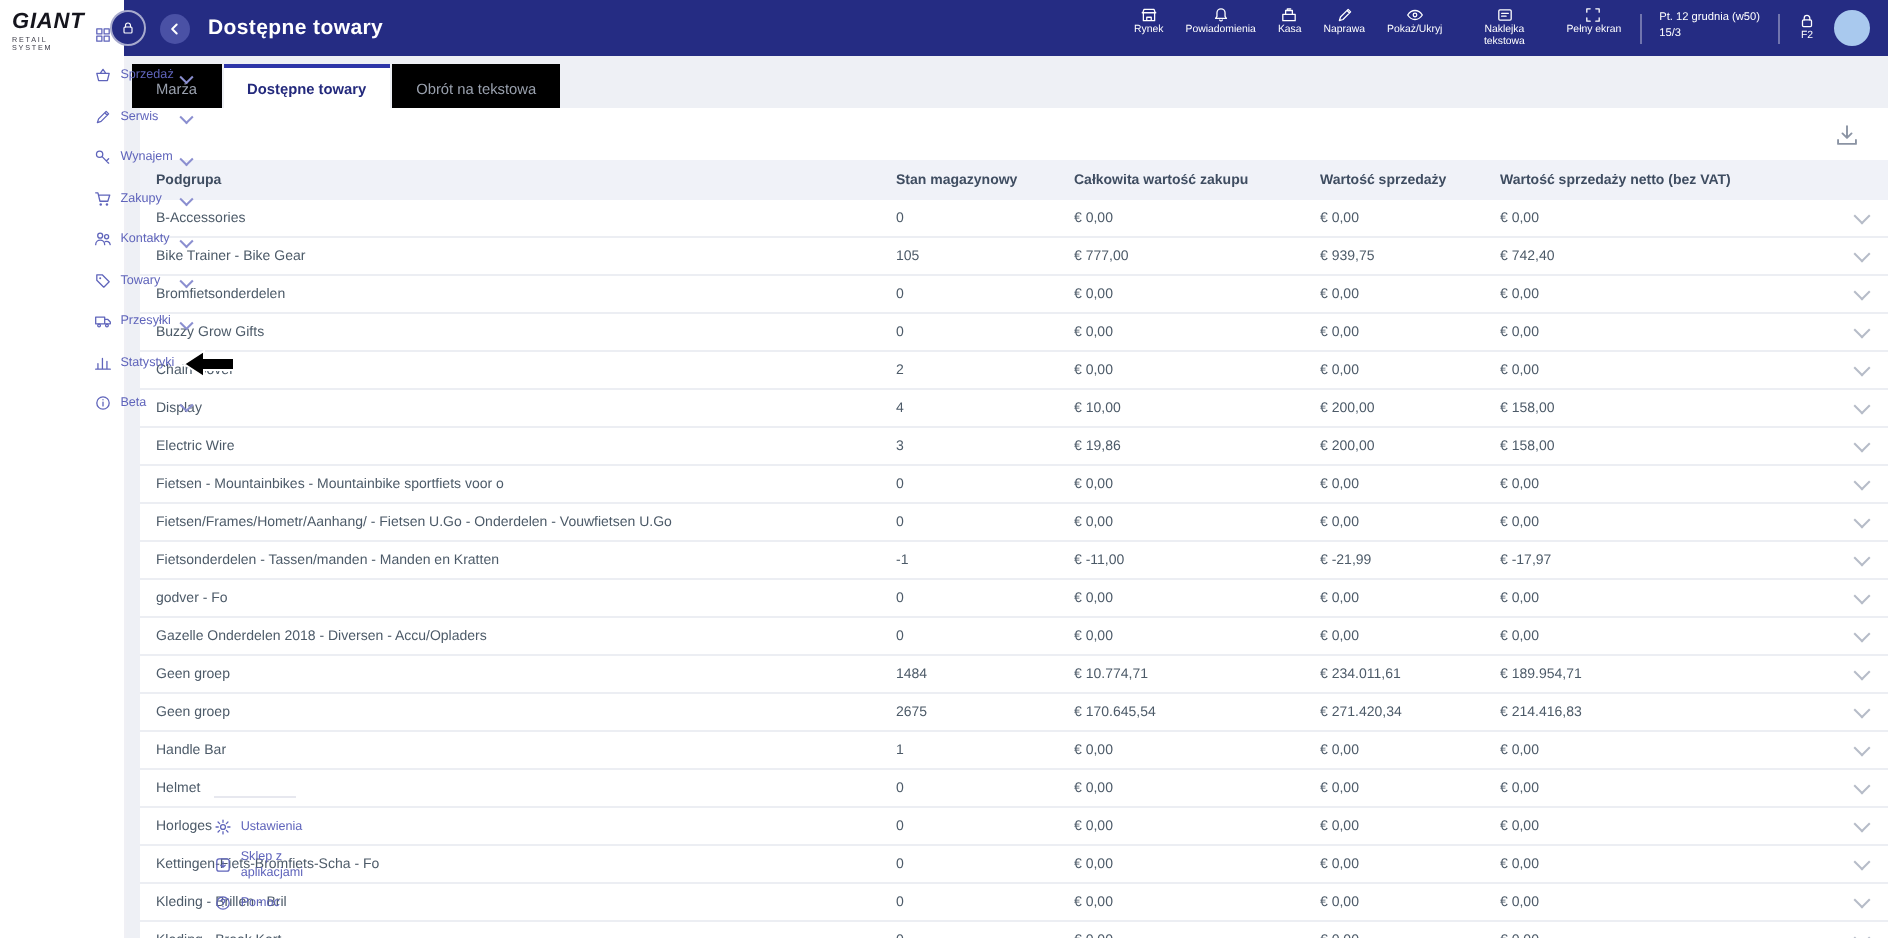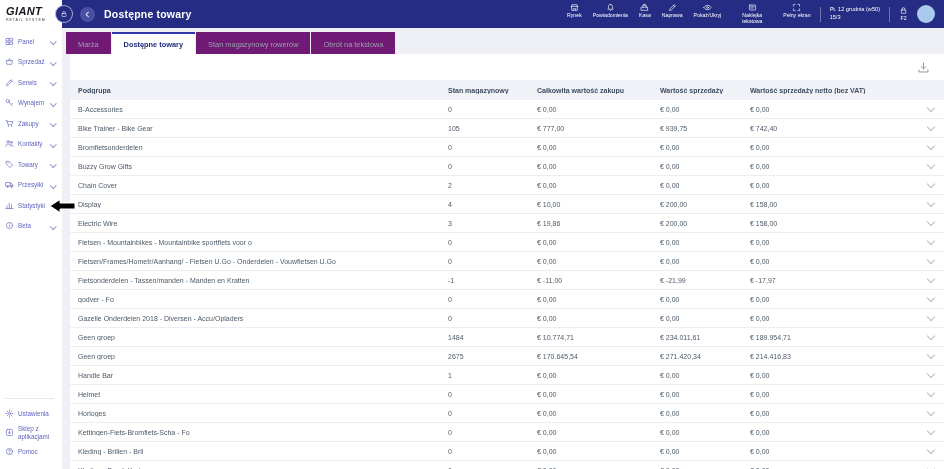--- a/index.html
+++ b/index.html
@@ -5,21 +5,21 @@
   :root{
     --navy:#252c83; --accent:#2d35a8; --side-ink:#5f64bb;
     --tab-inactive:#99a0ad; --head-ink:#3f4d61; --cell-ink:#4c5a68;
     --line:#eceef3; --avatar:#a9c9ee; --content-bg:#eef0f5;
   }
   html,body{margin:0;padding:0}
   body{width:944px;height:469px;font-family:"Liberation Sans",sans-serif;-webkit-font-smoothing:antialiased}
   #app{position:relative;width:944px;height:469px;background:#fff;overflow:hidden}
 
   
-  .sidebar{position:absolute;left:0;top:0;width:62px;height:469px;background:#fff;z-index:4;display:flex;flex-direction:column;overflow:visible;border-right:1px solid #f0f0f5}
+  .sidebar{position:absolute;left:0;top:0;width:62px;height:469px;background:#fff;z-index:4;display:flex;flex-direction:row;overflow:visible;border-right:1px solid #f0f0f5}
   .logo{padding:5px 0 2px 6px}
   .logo-main{font-style:italic;font-weight:800;font-size:11px;color:#15151d;letter-spacing:.4px}
   .logo-sub{font-size:3.6px;letter-spacing:.9px;color:#3a3a46;margin-top:1px}
   .side-nav{margin-top:7px}
   .side-item{position:relative;height:20.5px;display:flex;align-items:center;gap:4px;padding:0 5px;color:var(--side-ink);cursor:pointer}
   .side-label{font-size:6.3px;white-space:nowrap}
   .side-chev{margin-left:auto;width:3.5px;height:3.5px;border-right:1px solid #8b8fd0;border-bottom:1px solid #8b8fd0;transform:rotate(45deg);margin-right:2px}
   .side-ic{width:9px;height:9px;flex:0 0 9px}
   .side-footer{margin-top:auto;padding-bottom:8px}
   .side-divider{border-top:1px solid #e7e8ef;margin:4px 8px 5px 5px}
@@ -38,21 +38,21 @@
   .tb-actions{margin-left:auto;display:flex;align-items:flex-start;gap:11px}
   .tb-action{display:flex;flex-direction:column;align-items:center;gap:1.5px;background:none;border:none;color:#fff;font-size:5.2px;line-height:1.15;max-width:40px;text-align:center;padding:0;cursor:pointer;font-family:inherit}
   .tb-action .ic{width:9px;height:9px}
   .tb-sep{width:1px;height:15px;background:rgba(255,255,255,.35);margin:0 9px;flex:0 0 1px}
   .tb-date{font-size:5.6px;line-height:1.35;white-space:nowrap}
   .avatar{width:18px;height:18px;border-radius:50%;background:var(--avatar);margin:0 9px 0 9px;flex:0 0 18px}
 
   
   .content{position:absolute;left:62px;top:28px;right:0;bottom:0;background:var(--content-bg)}
   .tabs{display:flex;align-items:stretch;height:22px;margin:4px 0 0 4px;gap:1px}
-  .tab{border:none;background:#701a75;color:var(--tab-inactive);font-size:7.4px;padding:0 12px;border-top:2px solid transparent;cursor:pointer;font-family:inherit;white-space:nowrap}
+  .tab{border:none;background:#000000;color:var(--tab-inactive);font-size:7.4px;padding:0 12px;border-top:2px solid transparent;cursor:pointer;font-family:inherit;white-space:nowrap}
   .tab.active{background:#fff;color:#23297c;font-weight:700;border-top:2px solid var(--accent)}
   .card{position:absolute;left:8px;top:26px;right:0;bottom:0;background:#fff;overflow:hidden}
   .toolbar{height:26px;display:flex;justify-content:flex-end;align-items:center;padding-right:14px}
   .dl-btn{width:13px;height:13px;color:#8a93a3;background:none;border:none;padding:0;cursor:pointer}
   .dl-btn .ic{width:13px;height:13px}
   .thead,.trow{display:grid;grid-template-columns:370px 89px 123px 90px 1fr 28px;align-items:center;padding-left:8px}
   .thead{height:20px;background:#f0f2f8;font-weight:700;font-size:7px;color:var(--head-ink)}
   .trow{height:18px;border-bottom:1px solid var(--line);font-size:7px;color:var(--cell-ink)}
   .cell{white-space:nowrap;overflow:hidden;text-overflow:ellipsis;padding-right:6px}
   .rowchev{justify-self:end;background:none;border:none;padding:0 10px 0 0;cursor:pointer;display:flex;align-items:center}
@@ -304,21 +304,20 @@
         </span>
       <span>F2</span>
     </button>
     <div class="avatar"></div>
   </header>
 
   <main class="content">
     <div class="tabs" id="tabs">
         <button class="tab">Marża</button>
         <button class="tab active">Dostępne towary</button>
-        <button class="tab">Stan magazynowy rowerów</button>
         <button class="tab">Obrót na tekstowa</button>
       </div>
     <section class="card">
       <div class="toolbar">
         <button class="dl-btn"><span class="ic"><svg viewBox="0 0 16 16">
                 <path d="M8 2.5v7M5.2 7 8 9.8 10.8 7M2.5 11v2.5h11V11" stroke="currentColor"></path>
               </svg></span></button>
       </div>
       <div class="thead" id="thead">
           <div class="cell">Podgrupa</div>

